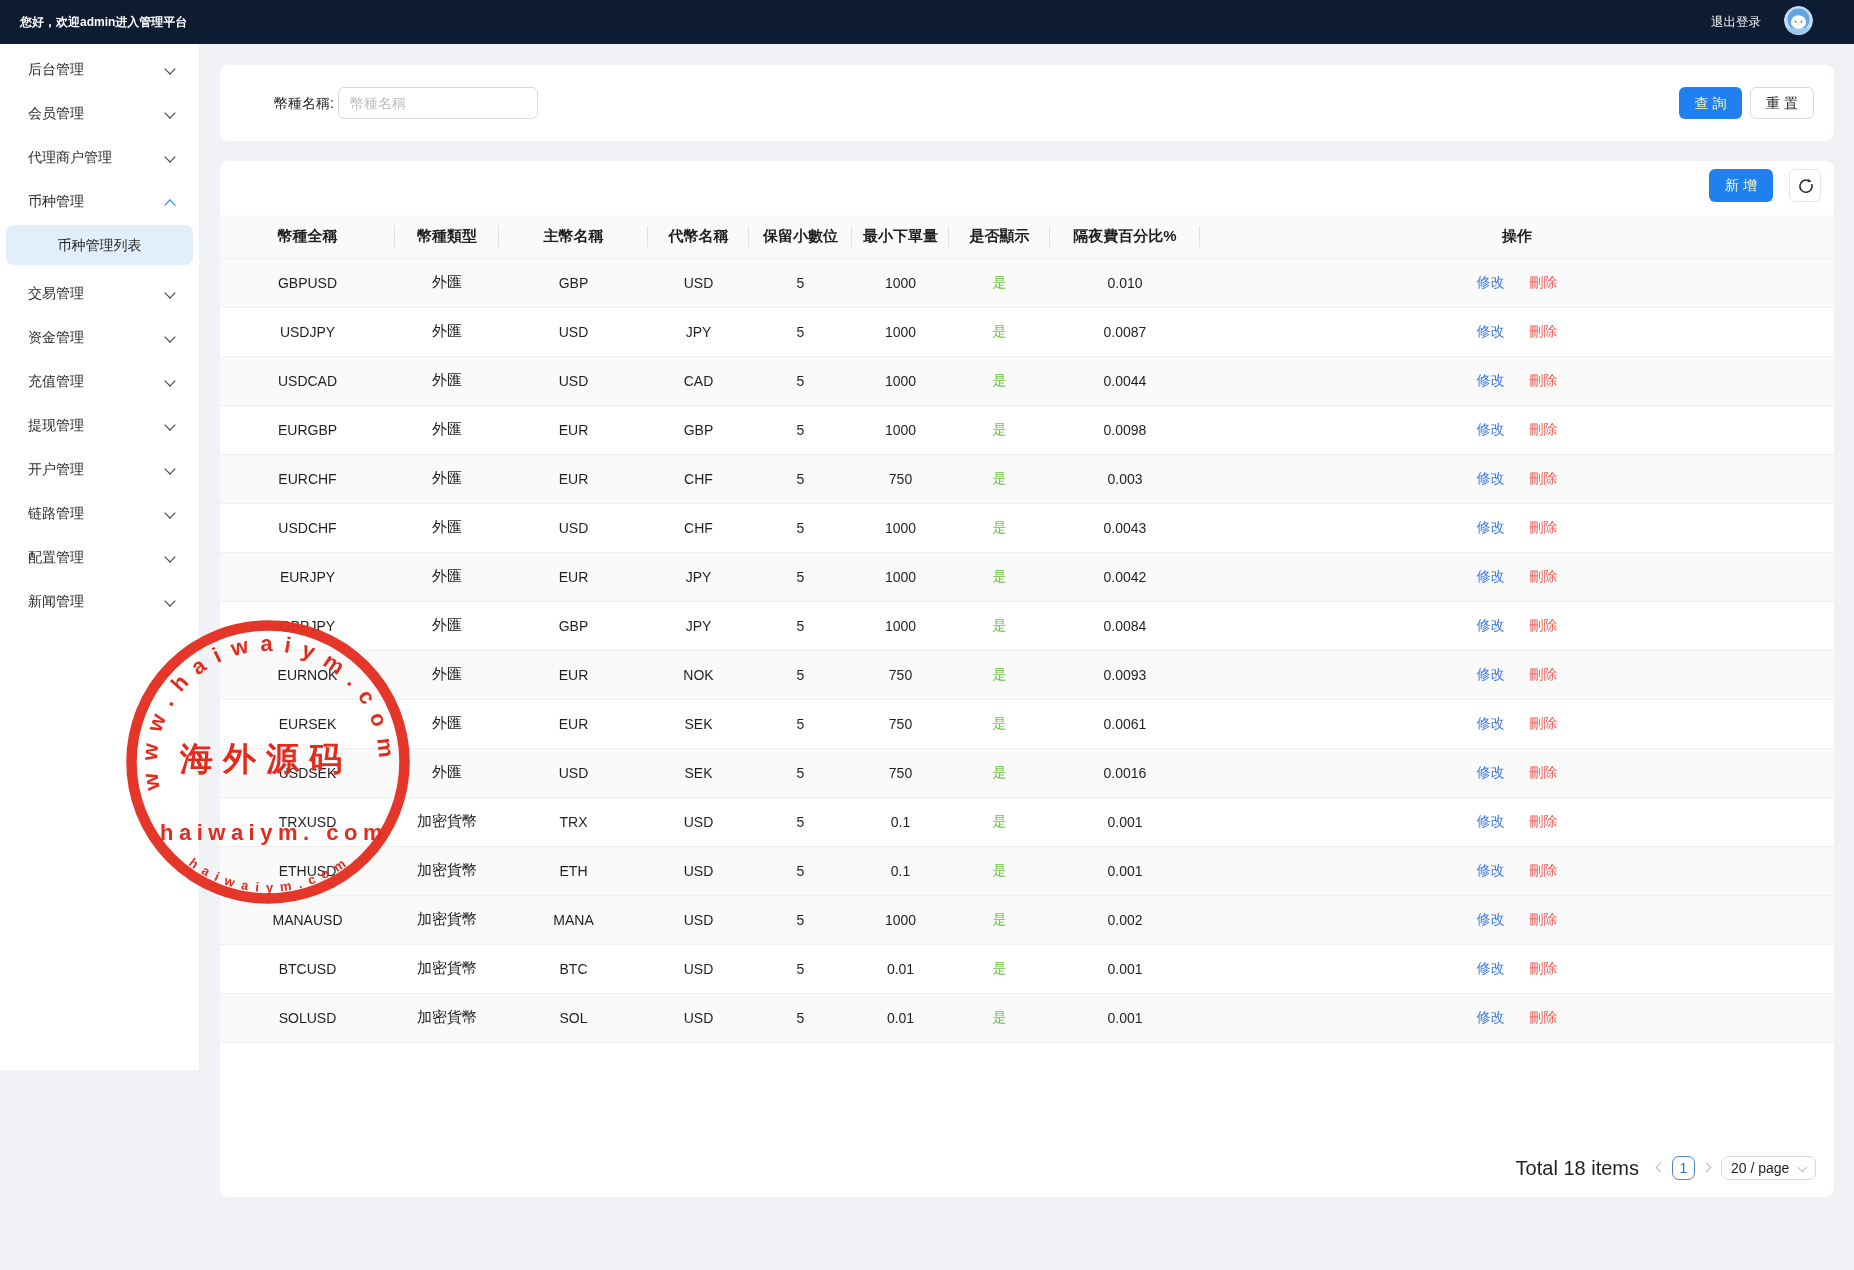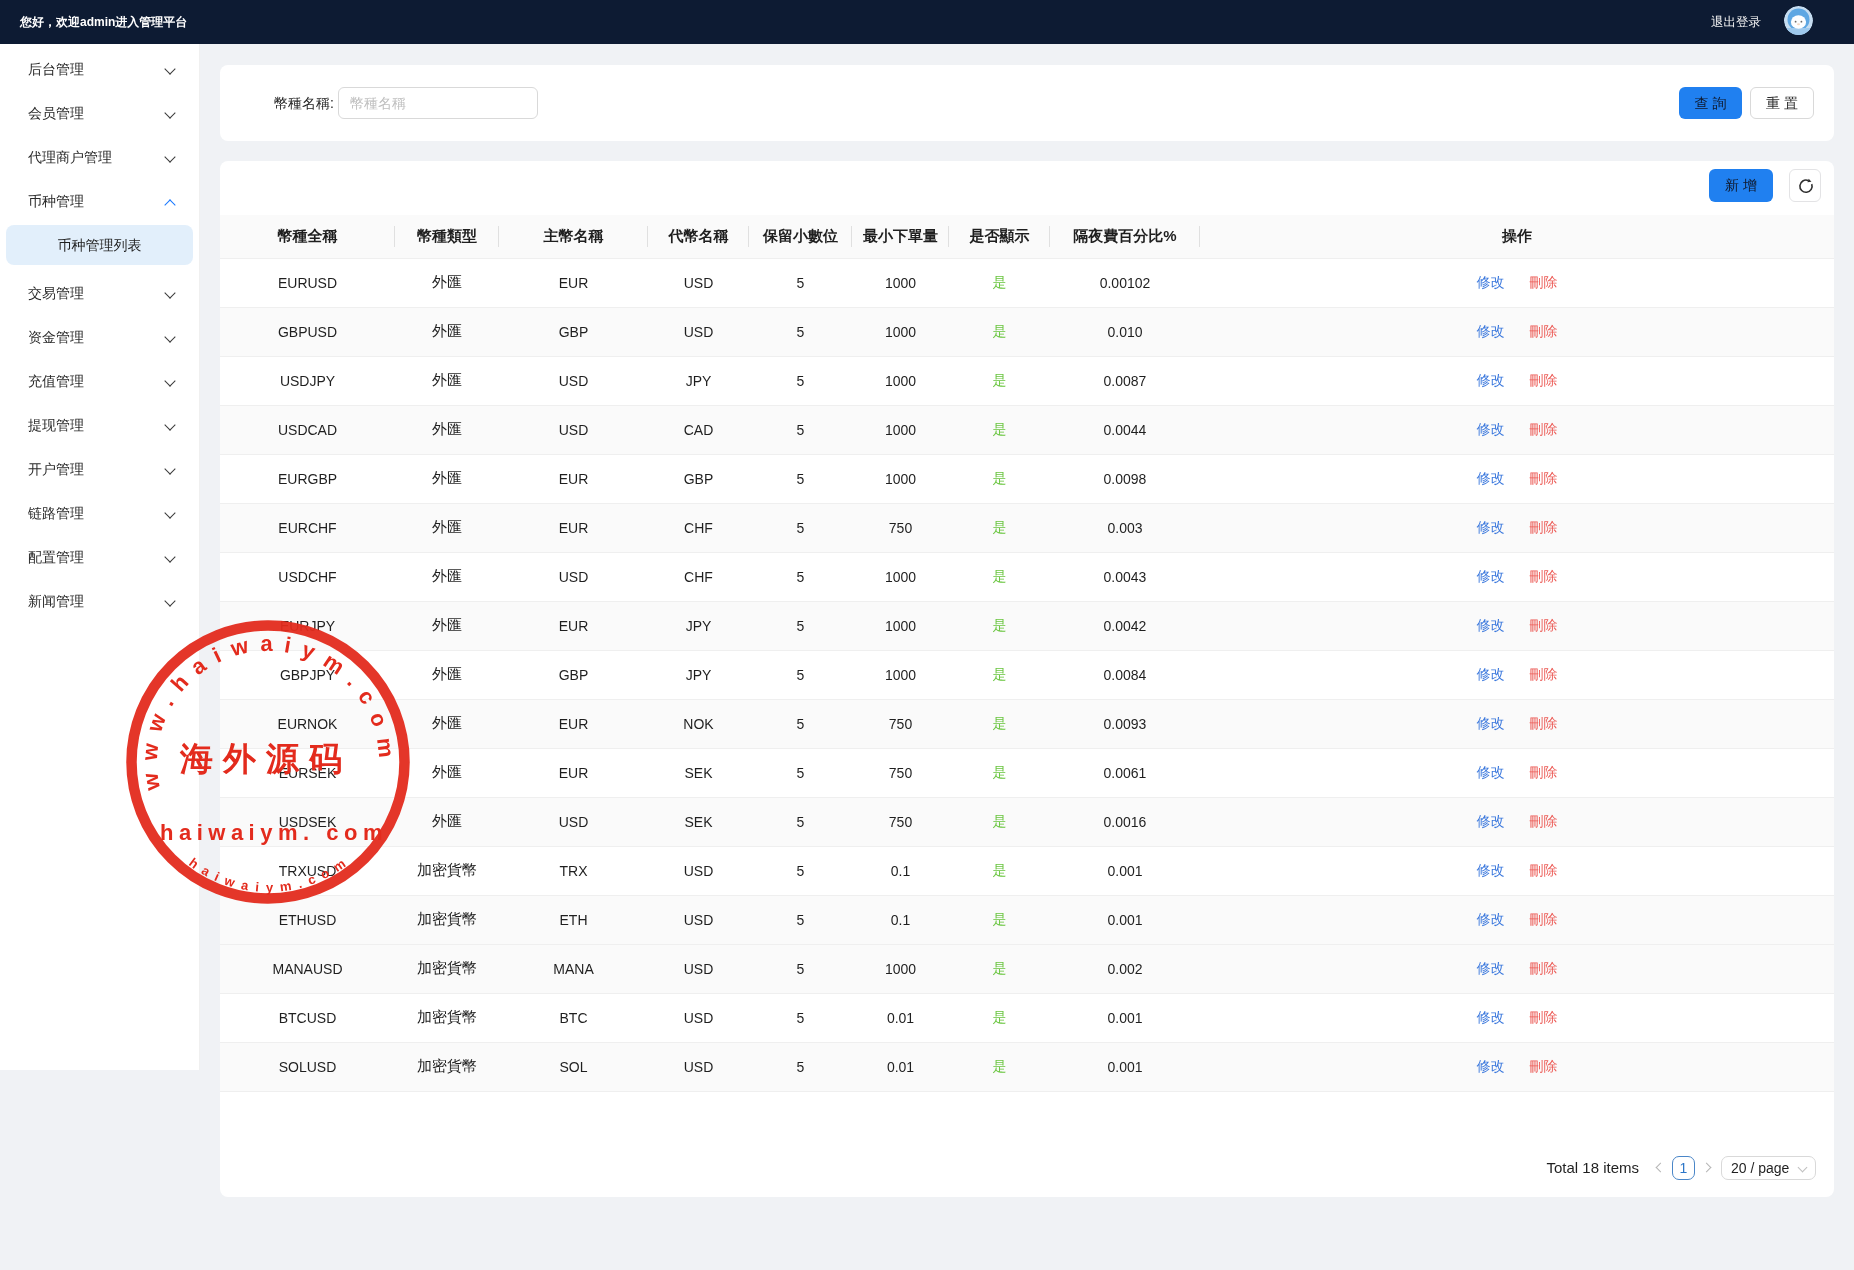--- a/index.html
+++ b/index.html
@@ -23,42 +23,42 @@
 
 .card { position:absolute; background:#fff; border-radius:8px; }
 .card1 { left:220px; top:65px; width:1614px; height:76px; }
 .card2 { left:220px; top:161px; width:1614px; height:1036px; }
 
 
 .slabel { position:absolute; left:248px; top:92px; width:86px; text-align:right; line-height:22px; font-size:14px; }
 .sinput { position:absolute; left:338px; top:87px; width:200px; height:32px; border:1px solid #d9d9d9; border-radius:6px; background:#fff; }
 .sinput span { color:#bfbfbf; line-height:30px; padding-left:11px; display:block; }
 .btn { position:absolute; height:32px; border-radius:6px; font-size:14px; text-align:center; line-height:30px; }
-.btn.blue { background:#2080f0; color:#0f172a; line-height:32px; border:none; }
+.btn.blue { background:#2080f0; color:#fef9c3; line-height:32px; border:none; }
 .btn-q { left:1679px; top:87px; width:63px; }
 .btn-r { left:1750px; top:87px; width:64px; border:1px solid #d9d9d9; background:#fff; color:#2a2a2a; }
 .btn-add { left:1709px; top:169px; width:64px; height:33px; line-height:33px; }
 .btn-refresh { left:1789px; top:169px; width:32px; height:33px; border:1px solid #e3e3e5; background:#fff; border-radius:6px; }
 .btn-refresh svg { position:absolute; left:6px; top:6px; }
 
 
 table.tbl { position:absolute; left:0; top:54px; width:1614px; border-collapse:collapse; table-layout:fixed; }
 table.tbl th, table.tbl td { text-align:center; font-size:14px; padding:0; border-bottom:1px solid #efefef; overflow:hidden; white-space:nowrap; }
 table.tbl th { background:#fafafa; height:43px; font-weight:700; position:relative; font-size:15px; }
 table.tbl th .sep { position:absolute; right:0; top:11px; width:1px; height:21px; background:#e0e0e0; }
 table.tbl td { height:49px; }
 tr.alt td { background:#fafafa; }
 .grn { color:#69c53f; }
 .op a { text-decoration:none; }
 .edit { color:#3b78dd; margin-right:25px; }
 .del { color:#ec5b56; }
 
 
 .pgwrap { position:absolute; left:0; top:995px; width:1614px; height:24px; }
-.total { position:absolute; right:195px; top:0; line-height:24px; font-size:15px; }
+.total { position:absolute; right:195px; top:0; line-height:24px; font-size:20px; }
 .parr { position:absolute; top:0; width:16px; height:24px; }
 .parr i { position:absolute; top:8px; width:7px; height:7px; border:0 solid #b5b5b5; }
 .p-prev { right:166px; } .p-prev i { left:5px; border-left-width:1.6px; border-bottom-width:1.6px; transform:rotate(45deg); }
 .p-next { right:118px; } .p-next i { left:3px; border-right-width:1.6px; border-top-width:1.6px; transform:rotate(45deg); }
 .pnum { position:absolute; right:139px; top:0; width:23px; height:24px; line-height:22px; text-align:center; border:1px solid #4a86c8; border-radius:7px; color:#2c76c8; font-size:14px; }
 .psel { position:absolute; right:18px; top:0; width:95px; height:24px; border:1px solid #d9d9d9; border-radius:7px; background:#fff; }
 .psel .txt { position:absolute; left:9px; top:0; line-height:22px; font-size:14px; }
 .psel .arr { position:absolute; right:9px; top:7px; width:7px; height:7px; border-right:1.4px solid #bfbfbf; border-bottom:1.4px solid #bfbfbf; transform:rotate(45deg); }
 
 
@@ -130,31 +130,20 @@
       <th>幣種全稱<span class="sep"></span></th>
           <th>幣種類型<span class="sep"></span></th>
           <th>主幣名稱<span class="sep"></span></th>
           <th>代幣名稱<span class="sep"></span></th>
           <th>保留小數位<span class="sep"></span></th>
           <th>最小下單量<span class="sep"></span></th>
           <th>是否顯示<span class="sep"></span></th>
           <th>隔夜費百分比%<span class="sep"></span></th>
           <th>操作</th>
     </tr>
-    <tr>
-          <td>EURUSD</td>
-          <td style="font-size:15px">外匯</td>
-          <td>EUR</td>
-          <td>USD</td>
-          <td>5</td>
-          <td>1000</td>
-          <td class="grn">是</td>
-          <td>0.00102</td>
-          <td class="op"><a class="edit">修改</a><a class="del">刪除</a></td>
-        </tr>
     <tr class="alt">
           <td>GBPUSD</td>
           <td style="font-size:15px">外匯</td>
           <td>GBP</td>
           <td>USD</td>
           <td>5</td>
           <td>1000</td>
           <td class="grn">是</td>
           <td>0.010</td>
           <td class="op"><a class="edit">修改</a><a class="del">刪除</a></td>

